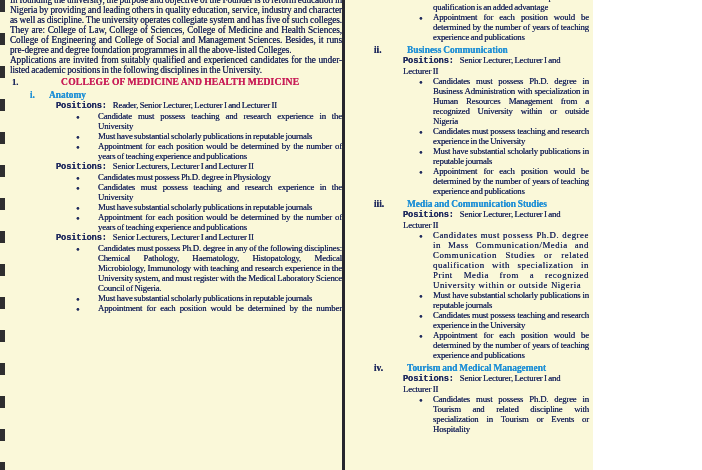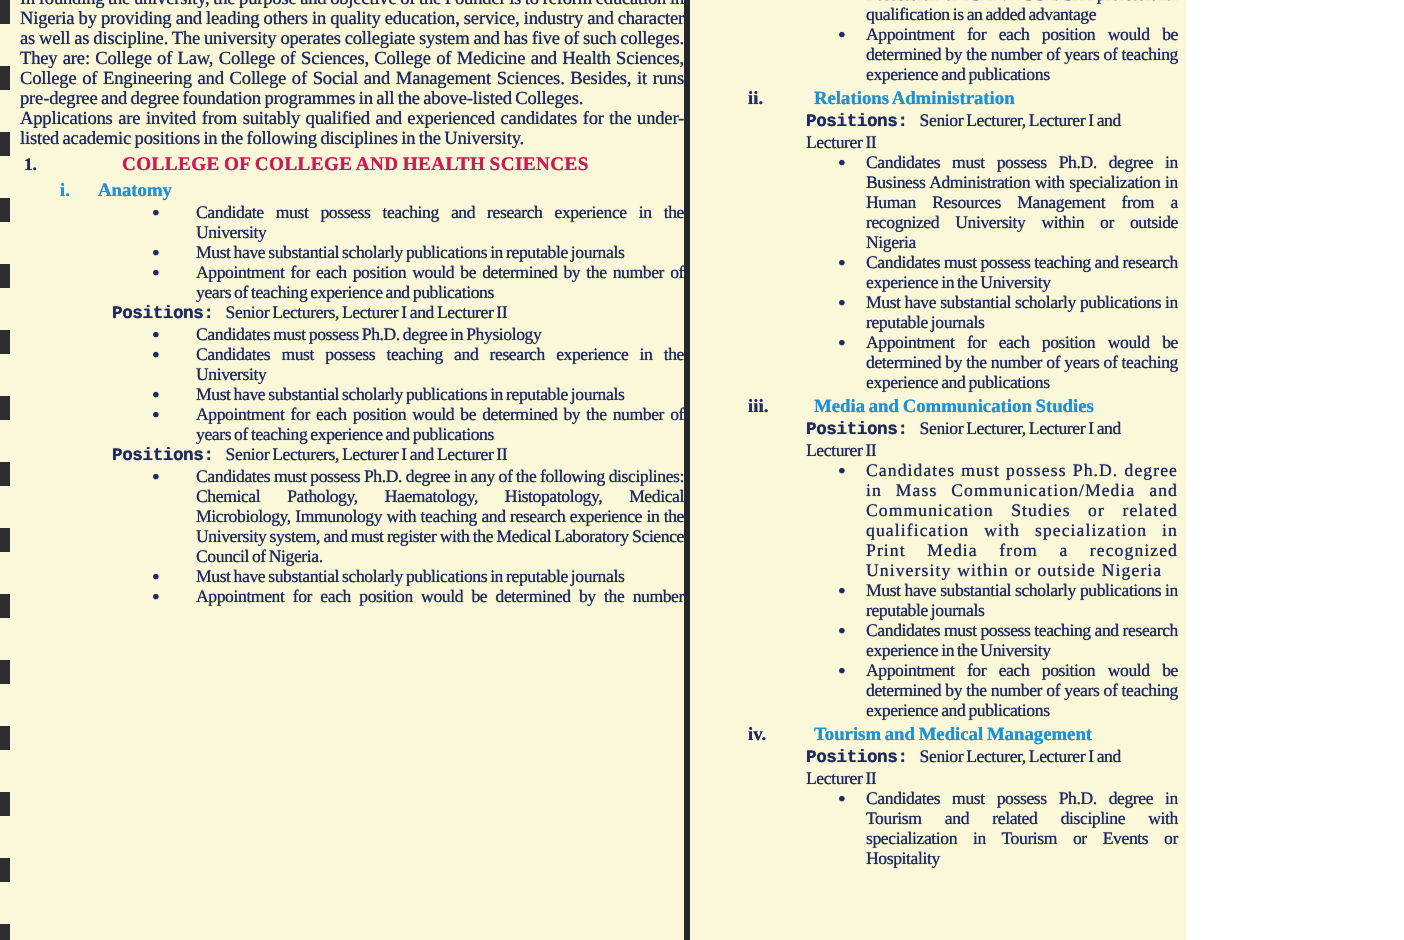--- a/index.html
+++ b/index.html
@@ -56,27 +56,30 @@
 
 <div class="page">
   <div class="edge-marks"></div>
 
   <div class="col-left">
     <div class="inner-left">
       <p class="para">In founding the university, the purpose and objective of the Founder is to reform education in Nigeria by providing and leading others in quality education, service, industry and character as well as discipline. The university operates collegiate system and has five of such colleges. They are: College of Law, College of Sciences, College of Medicine and Health Sciences, College of Engineering and College of Social and Management Sciences. Besides, it runs pre-degree and degree foundation programmes in all the above-listed Colleges.</p>
       <p class="para">Applications are invited from suitably qualified and experienced candidates for the under-listed academic positions in the following disciplines in the University.</p>
 
       <div class="college-head">
-        <span class="college-num">1.</span><span class="college-title">COLLEGE OF COLLEGE AND HEALTH SCIENCES</span>
+        <span class="college-num">1.</span><span class="college-title">COLLEGE OF MEDICINE AND HEALTH MEDICINE</span>
       </div>
 
       <section>
         <div class="sub-head">
           <span class="sub-num">i.</span><span class="sub-title">Anatomy</span>
         </div>
+        <p class="positions">
+          <span class="pos-label">Positions:</span><span class="pos-value">Reader, Senior Lecturer, Lecturer I and Lecturer II</span>
+        </p>
         <p class="bullet">Candidate must possess teaching and research experience in the University</p>
         <p class="bullet">Must have substantial scholarly publications in reputable journals</p>
         <p class="bullet">Appointment for each position would be determined by the number of years of teaching experience and publications</p>
       </section>
 
       <section>
         <p class="positions">
           <span class="pos-label">Positions:</span><span class="pos-value">Senior Lecturers, Lecturer I and Lecturer II</span>
         </p>
         <p class="bullet">Candidates must possess Ph.D. degree in Physiology</p>
@@ -98,21 +101,21 @@
 
   <div class="divider"></div>
 
   <div class="col-right">
     <div class="inner-right">
       <p class="bullet">Possession of ICAN/ACCA/CFA professional qualification is an added advantage</p>
       <p class="bullet">Appointment for each position would be determined by the number of years of teaching experience and publications</p>
 
       <section>
         <div class="sub-head">
-          <span class="sub-num">ii.</span><span class="sub-title">Relations Administration</span>
+          <span class="sub-num">ii.</span><span class="sub-title">Business Communication</span>
         </div>
         <p class="positions">
           <span class="pos-label">Positions:</span><span class="pos-value">Senior Lecturer, Lecturer I and Lecturer II</span>
         </p>
         <p class="bullet">Candidates must possess  Ph.D. degree in Business Administration with specialization in Human Resources Management from a recognized University within or outside Nigeria</p>
         <p class="bullet">Candidates must possess teaching and research experience in the University</p>
         <p class="bullet">Must have substantial scholarly publications in reputable journals</p>
         <p class="bullet">Appointment for each position would be determined by the number of years of teaching experience and publications</p>
       </section>
 

